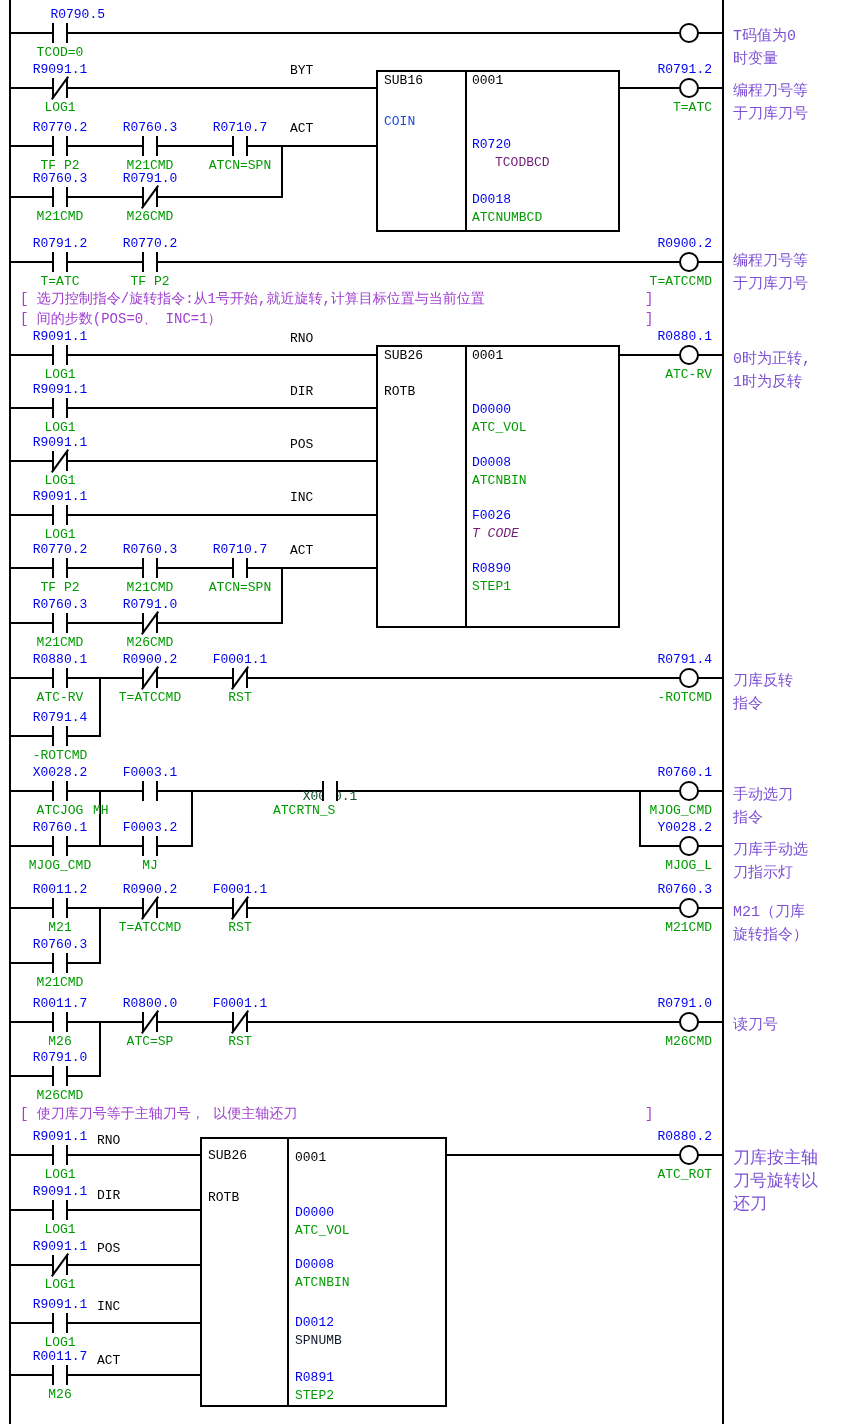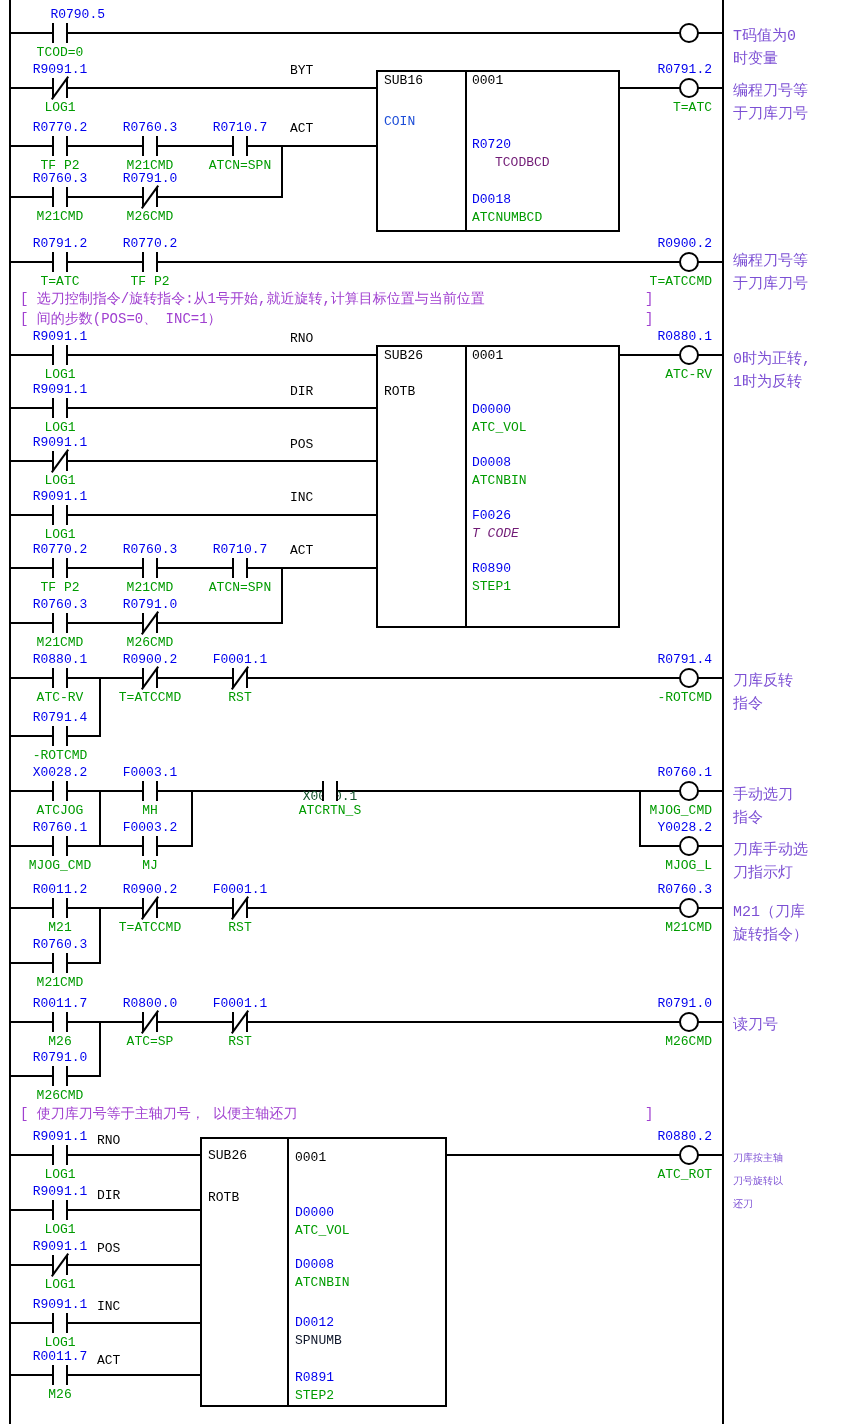--- a/index.html
+++ b/index.html
@@ -176,26 +176,26 @@
       <div style="left: -12px; right: -12px; top: 38px; text-align: center; color: rgb(0, 155, 0);">-ROTCMD</div>
     </div>
     <div style="left: 15px; top: 765px; width: 90px; height: 54px;">
       <div style="left: 0px; right: 0px; top: 0px; text-align: center; color: rgb(0, 0, 238);">X0028.2</div>
       <div style="left: 37px; top: 16px; width: 16px; height: 20px; background: rgb(255, 255, 255); border-left: 2px solid rgb(0, 0, 0); border-right: 2px solid rgb(0, 0, 0); box-sizing: border-box;"></div>
       <div style="left: -12px; right: -12px; top: 38px; text-align: center; color: rgb(0, 155, 0);">ATCJOG</div>
     </div>
     <div style="left: 105px; top: 765px; width: 90px; height: 54px;">
       <div style="left: 0px; right: 0px; top: 0px; text-align: center; color: rgb(0, 0, 238);">F0003.1</div>
       <div style="left: 37px; top: 16px; width: 16px; height: 20px; background: rgb(255, 255, 255); border-left: 2px solid rgb(0, 0, 0); border-right: 2px solid rgb(0, 0, 0); box-sizing: border-box;"></div>
-      <div style="left: -12px; right: -12px; top: 38px; text-align: center; color: rgb(0, 155, 0);">MH</div>
+      <div style="left: -12px; right: -12px; top: 38px; text-align: left; color: rgb(0, 155, 0);">MH</div>
     </div>
     <div style="left: 285px; top: 765px; width: 90px; height: 54px;">
       <div style="left: 0px; right: 0px; top: 0px; text-align: center; color: #14532d; margin-top: 24px;">X0010.1</div>
       <div style="left: 37px; top: 16px; width: 16px; height: 20px; background: rgb(255, 255, 255); border-left: 2px solid rgb(0, 0, 0); border-right: 2px solid rgb(0, 0, 0); box-sizing: border-box;"></div>
-      <div style="left: -12px; right: -12px; top: 38px; text-align: center; color: rgb(0, 155, 0);">ATCRTN_S</div>
+      <div style="left: -12px; right: -12px; top: 38px; color: rgb(0, 155, 0);">ATCRTN_S</div>
     </div>
     <div style="left: 15px; top: 820px; width: 90px; height: 54px;">
       <div style="left: 0px; right: 0px; top: 0px; text-align: center; color: rgb(0, 0, 238);">R0760.1</div>
       <div style="left: 37px; top: 16px; width: 16px; height: 20px; background: rgb(255, 255, 255); border-left: 2px solid rgb(0, 0, 0); border-right: 2px solid rgb(0, 0, 0); box-sizing: border-box;"></div>
       <div style="left: -12px; right: -12px; top: 38px; text-align: center; color: rgb(0, 155, 0);">MJOG_CMD</div>
     </div>
     <div style="left: 105px; top: 820px; width: 90px; height: 54px;">
       <div style="left: 0px; right: 0px; top: 0px; text-align: center; color: rgb(0, 0, 238);">F0003.2</div>
       <div style="left: 37px; top: 16px; width: 16px; height: 20px; background: rgb(255, 255, 255); border-left: 2px solid rgb(0, 0, 0); border-right: 2px solid rgb(0, 0, 0); box-sizing: border-box;"></div>
       <div style="left: -12px; right: -12px; top: 38px; text-align: center; color: rgb(0, 155, 0);">MJ</div>
@@ -379,14 +379,14 @@
     <div style="left: 645px; top: 1106px; color: rgb(160, 64, 208); font-size: 14px; line-height: 17px; white-space: pre;">]</div>
     <div style="left: 733px; top: 25px; font-size: 15px; line-height: 23px; color: rgb(124, 79, 212); white-space: pre;"><div style="position: relative;">T码值为0</div><div style="position: relative;">时变量</div></div>
     <div style="left: 733px; top: 80px; font-size: 15px; line-height: 23px; color: rgb(124, 79, 212); white-space: pre;"><div style="position: relative;">编程刀号等</div><div style="position: relative;">于刀库刀号</div></div>
     <div style="left: 733px; top: 250px; font-size: 15px; line-height: 23px; color: rgb(124, 79, 212); white-space: pre;"><div style="position: relative;">编程刀号等</div><div style="position: relative;">于刀库刀号</div></div>
     <div style="left: 733px; top: 348px; font-size: 15px; line-height: 23px; color: rgb(124, 79, 212); white-space: pre;"><div style="position: relative;">0时为正转,</div><div style="position: relative;">1时为反转</div></div>
     <div style="left: 733px; top: 670px; font-size: 15px; line-height: 23px; color: rgb(124, 79, 212); white-space: pre;"><div style="position: relative;">刀库反转</div><div style="position: relative;">指令</div></div>
     <div style="left: 733px; top: 784px; font-size: 15px; line-height: 23px; color: rgb(124, 79, 212); white-space: pre;"><div style="position: relative;">手动选刀</div><div style="position: relative;">指令</div></div>
     <div style="left: 733px; top: 839px; font-size: 15px; line-height: 23px; color: rgb(124, 79, 212); white-space: pre;"><div style="position: relative;">刀库手动选</div><div style="position: relative;">刀指示灯</div></div>
     <div style="left: 733px; top: 901px; font-size: 15px; line-height: 23px; color: rgb(124, 79, 212); white-space: pre;"><div style="position: relative;">M21（刀库</div><div style="position: relative;">旋转指令）</div></div>
     <div style="left: 733px; top: 1014px; font-size: 15px; line-height: 23px; color: rgb(124, 79, 212); white-space: pre;"><div style="position: relative;">读刀号</div></div>
-    <div style="left: 733px; top: 1147px; font-size: 10px; line-height: 23px; color: rgb(124, 79, 212); white-space: pre;"><div style="position: relative;">刀库按主轴</div><div style="position: relative;">刀号旋转以</div><div style="position: relative;">还刀</div></div>
+    <div style="left: 733px; top: 1147px; font-size: 17px; line-height: 23px; color: rgb(124, 79, 212); white-space: pre;"><div style="position: relative;">刀库按主轴</div><div style="position: relative;">刀号旋转以</div><div style="position: relative;">还刀</div></div>
   </div>
 
 </body></html>

